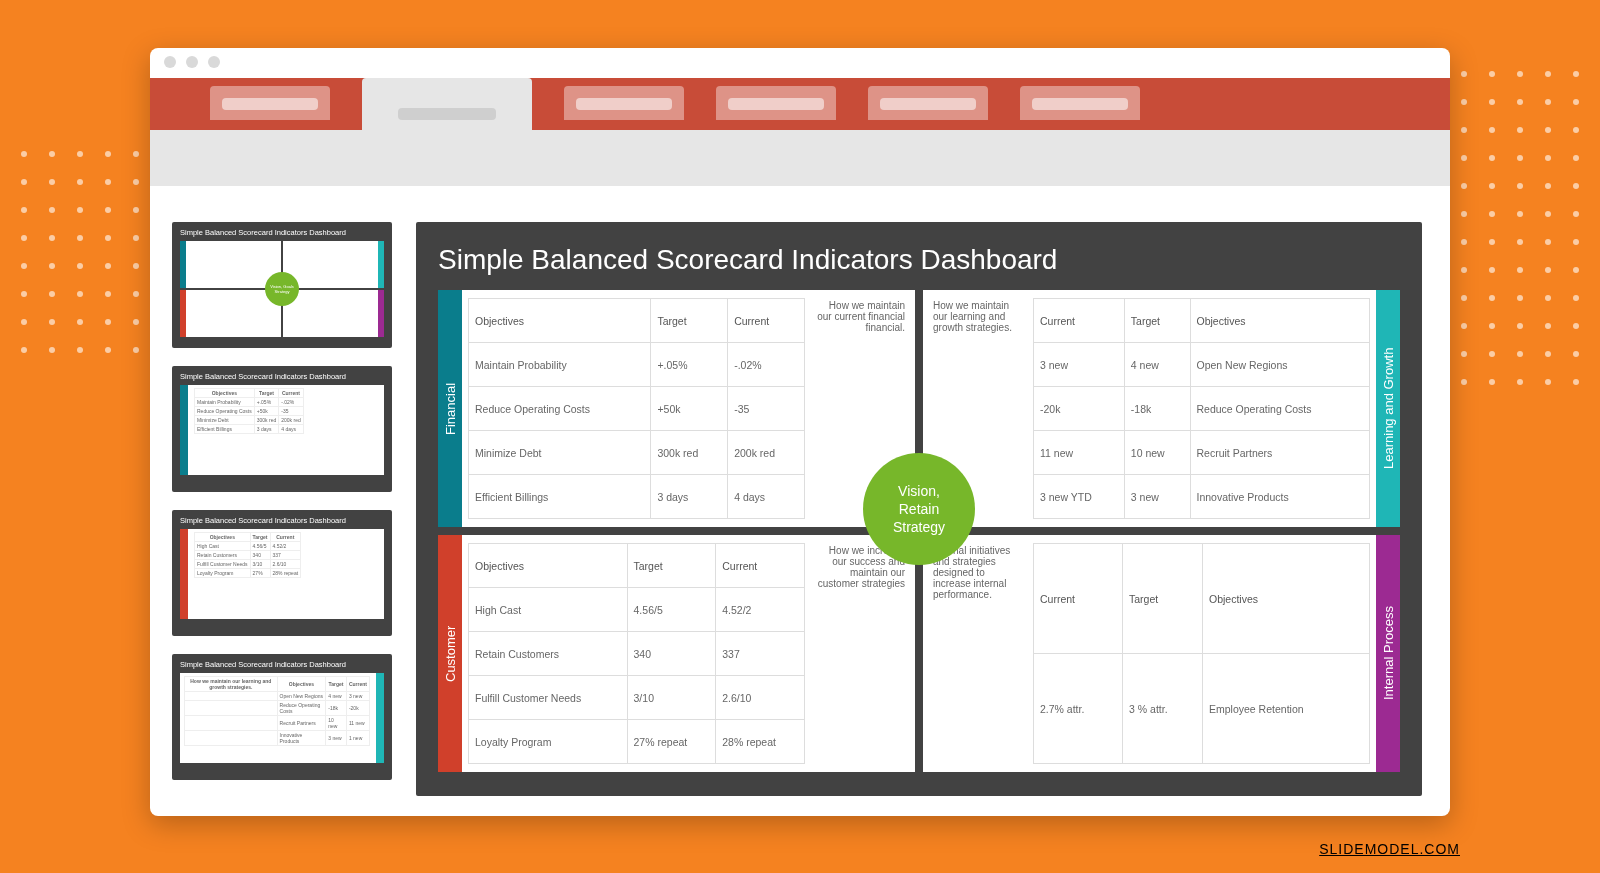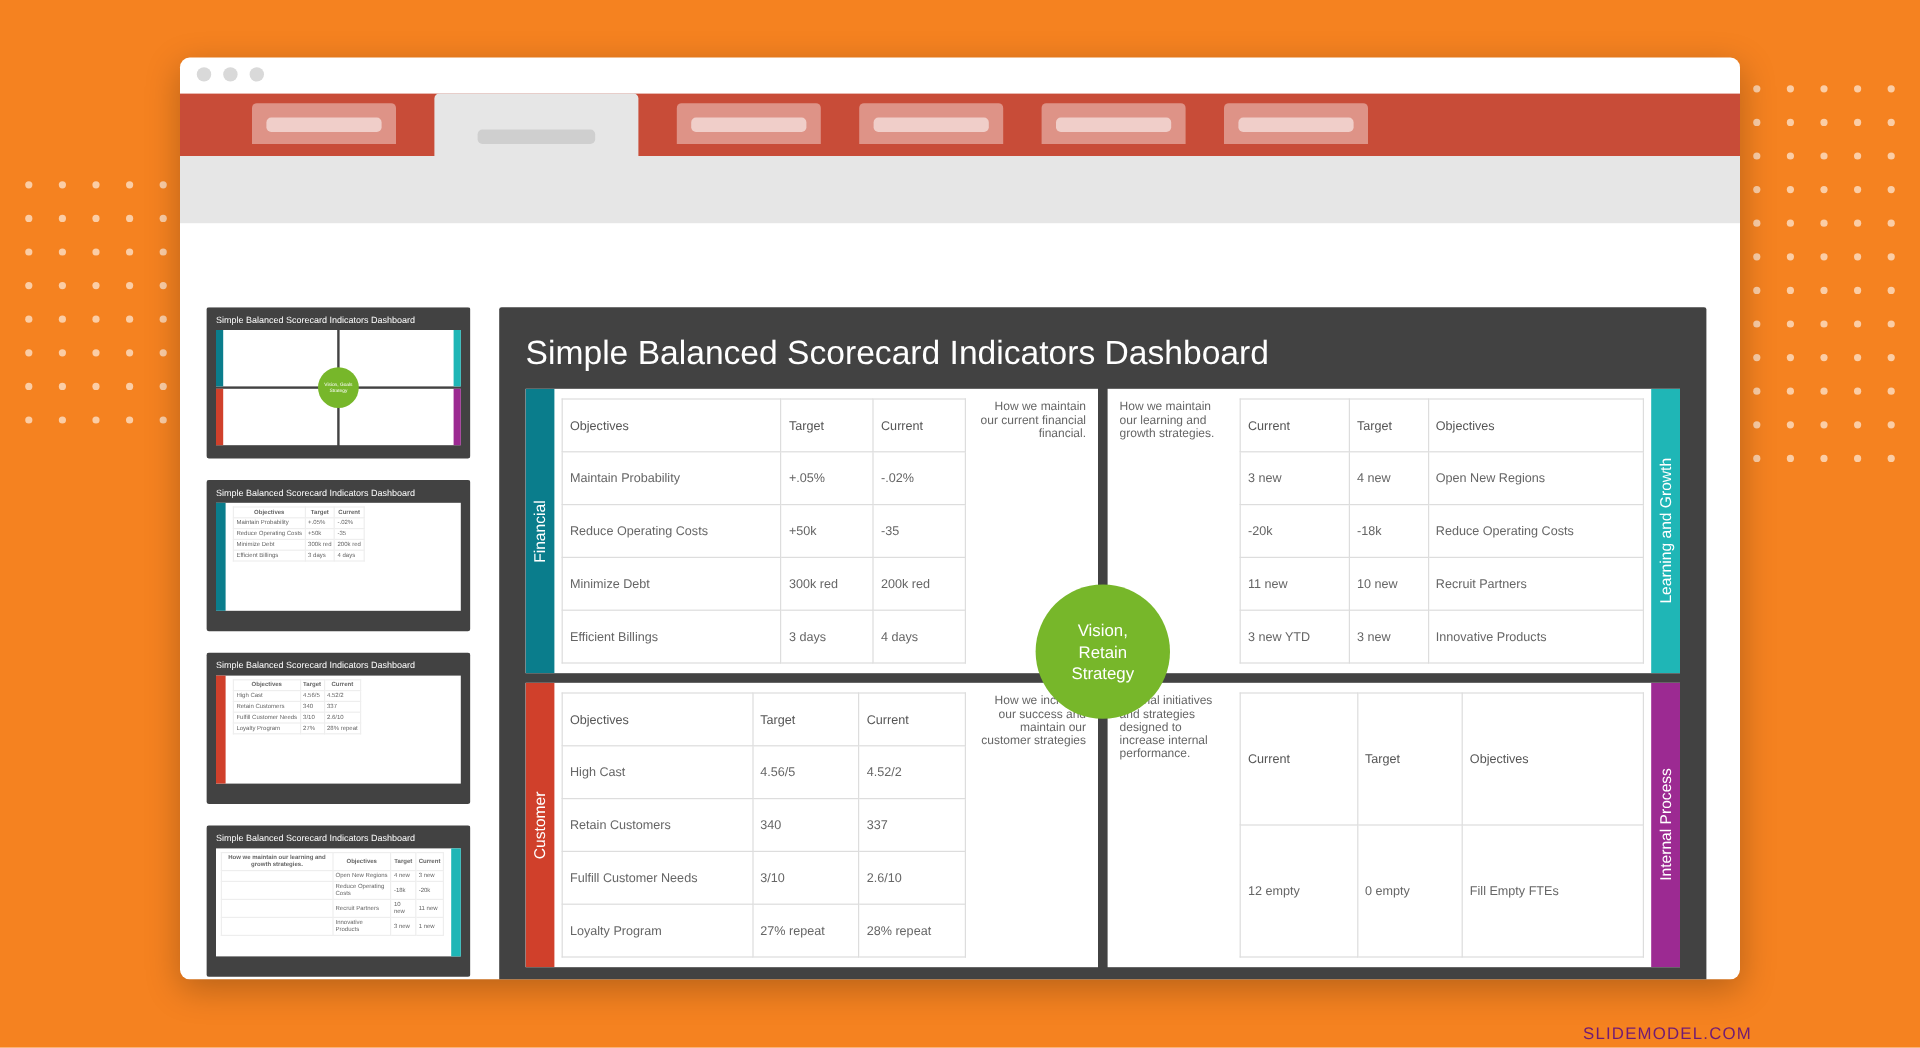--- a/index.html
+++ b/index.html
@@ -20,24 +20,25 @@
     display: inline-block;
     width: 6px; height: 6px;
     border-radius: 50%;
     background: rgba(255,255,255,.6);
     margin: 11px;
   }
   .dotgrid .row { display: block; }
   .watermark {
     position: absolute;
     right: 140px;
-    bottom: 4px;
-    color: #701a75;
+    bottom: 16px;
+    color: #000000;
     font-size: 14px;
     letter-spacing: 1px;
+    text-decoration: underline;
   }
   .browser {
     position: absolute;
     left: 150px;
     top: 48px;
     width: 1300px;
     height: 768px;
     background: #fff;
     border-radius: 8px;
     box-shadow: 0 8px 28px rgba(0,0,0,.25);
@@ -78,21 +79,20 @@
   .ribbon-tabs .tab .inner {
     margin: 12px 12px 0 12px; height: 12px;
     background: rgba(255,255,255,.55); border-radius: 4px;
   }
   .ribbon-body { height: 56px; background: #e6e6e6; }
   .workspace {
     display: flex;
     gap: 24px;
     padding: 36px 28px 20px 22px;
     height: calc(100% - 30px - 52px - 56px);
-    margin-top: 34px;
   }
   .thumbs {
     width: 220px;
     display: flex;
     flex-direction: column;
     gap: 18px;
     overflow: hidden;
   }
   .thumb {
     width: 220px; height: 126px;
@@ -524,23 +524,23 @@
           <div class="qbody">
             <div class="desc">Internal initiatives and strategies designed to increase internal performance.</div>
             <table class="qtab">
               <tbody>
                   <tr>
                 <th>Current</th>
                 <th>Target</th>
                 <th>Objectives</th>
               </tr>
               <tr>
-                    <td>12 empty</td>
-                    <td>0 empty</td>
-                    <td>Fill Empty FTEs</td>
+                    <td>2.7% attr.</td>
+                    <td>3 % attr.</td>
+                    <td>Employee Retention</td>
                   </tr>
             </tbody>
               </table>
           </div>
           <div class="vlabel internal-bg">Internal Process</div>
         </div>
 
         <div class="center-circle">
           <div>
             <div>Vision,</div>

